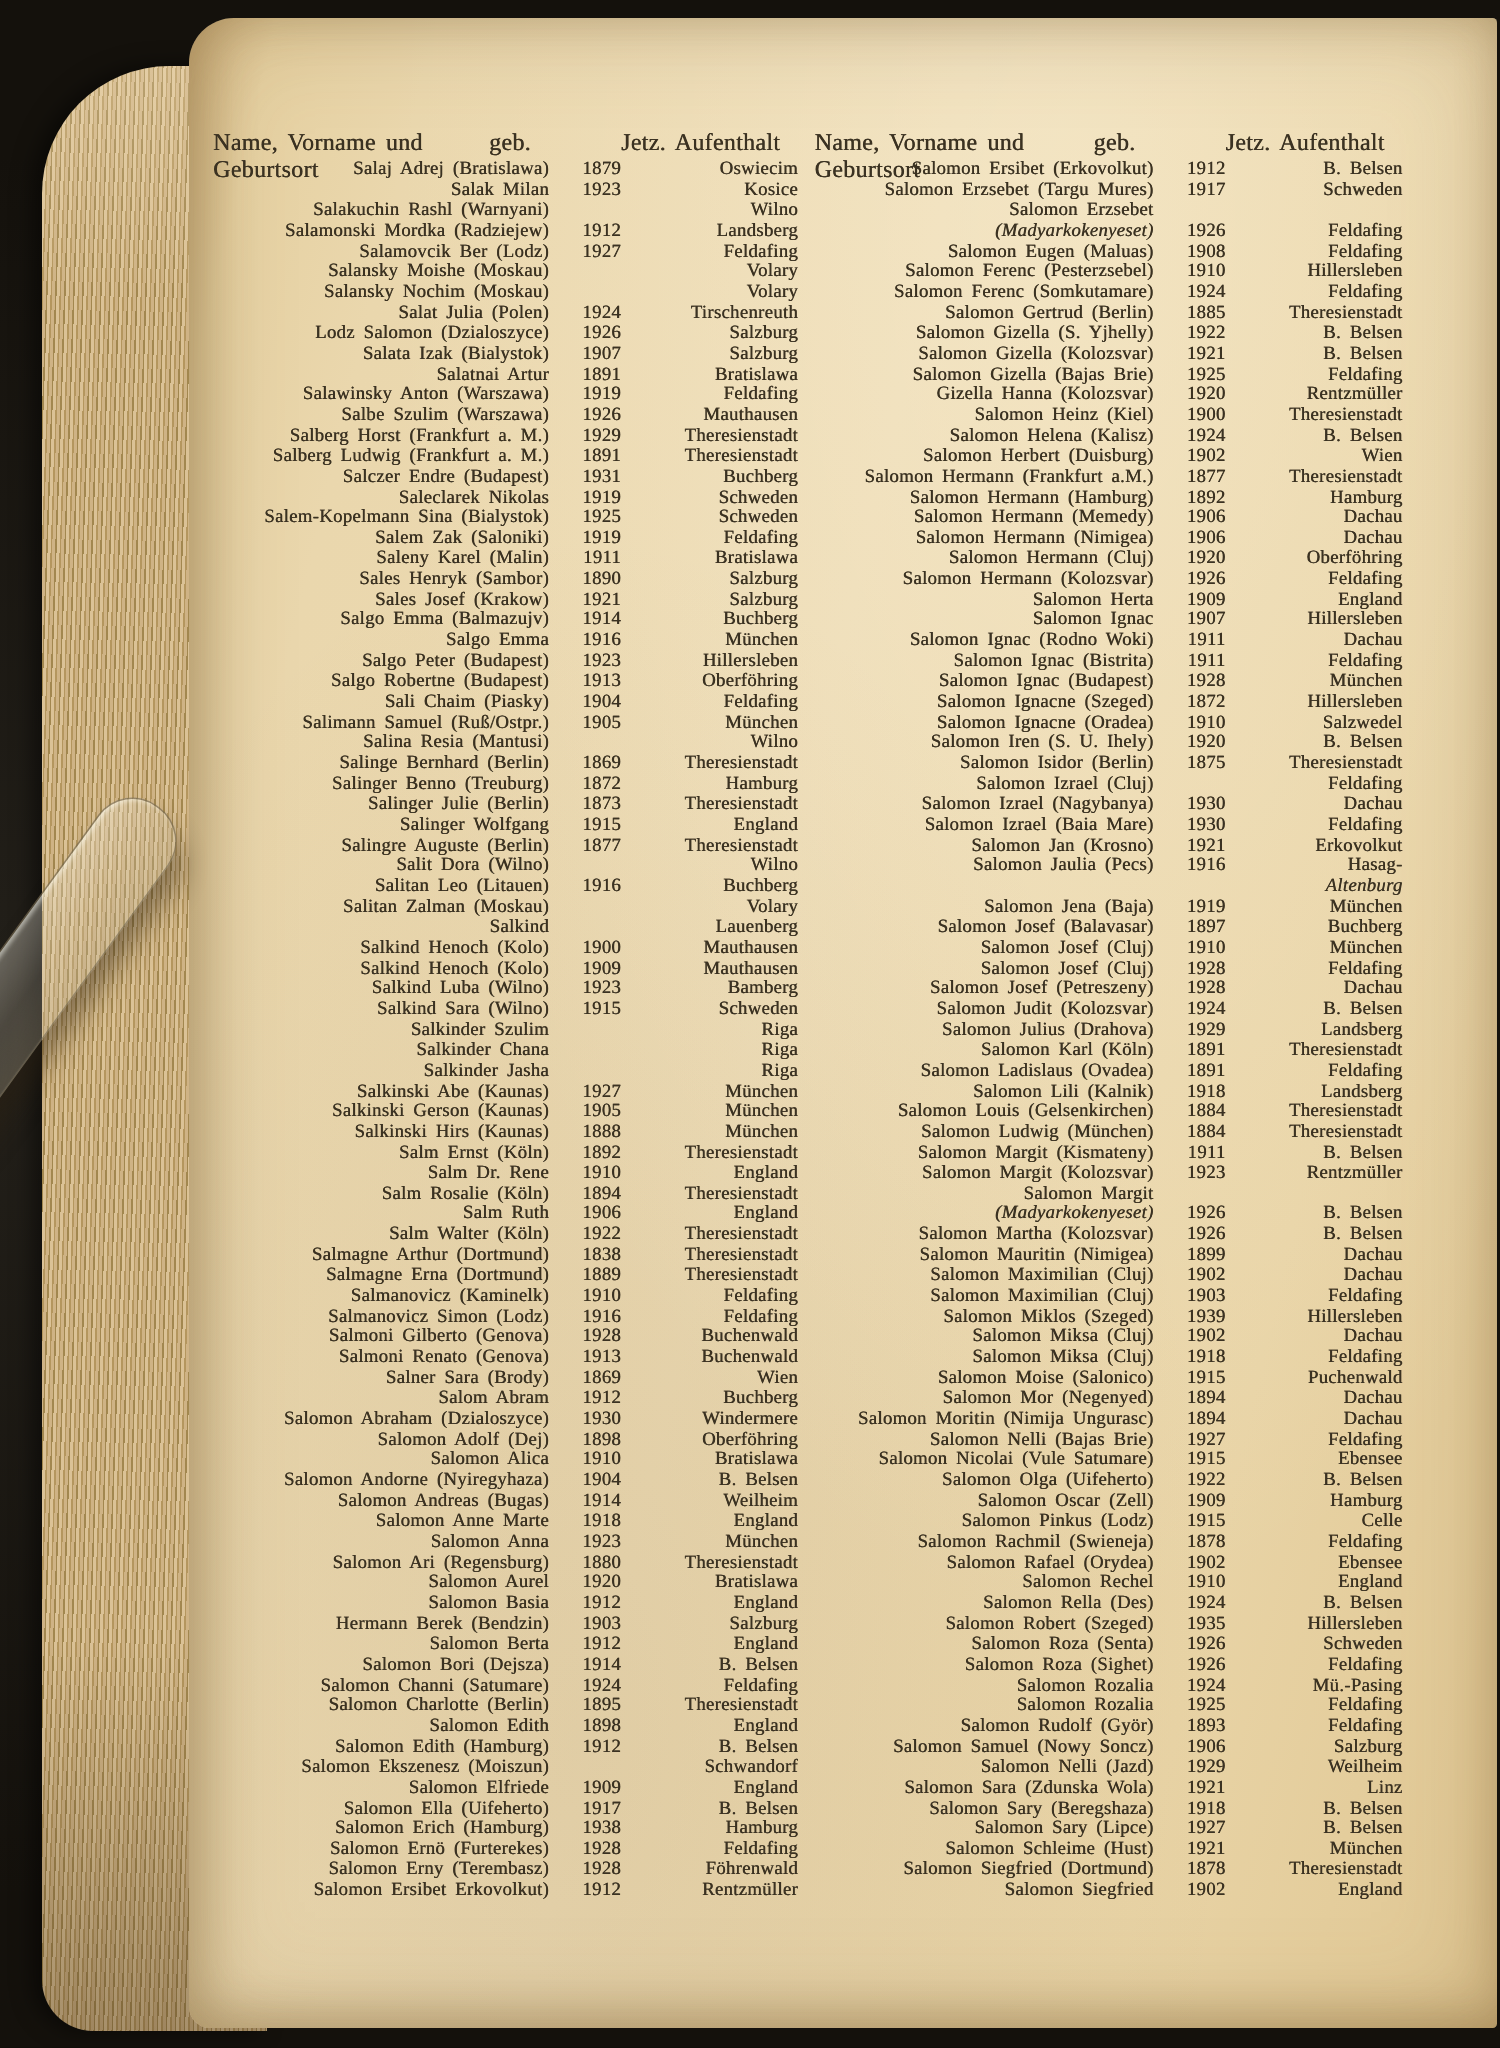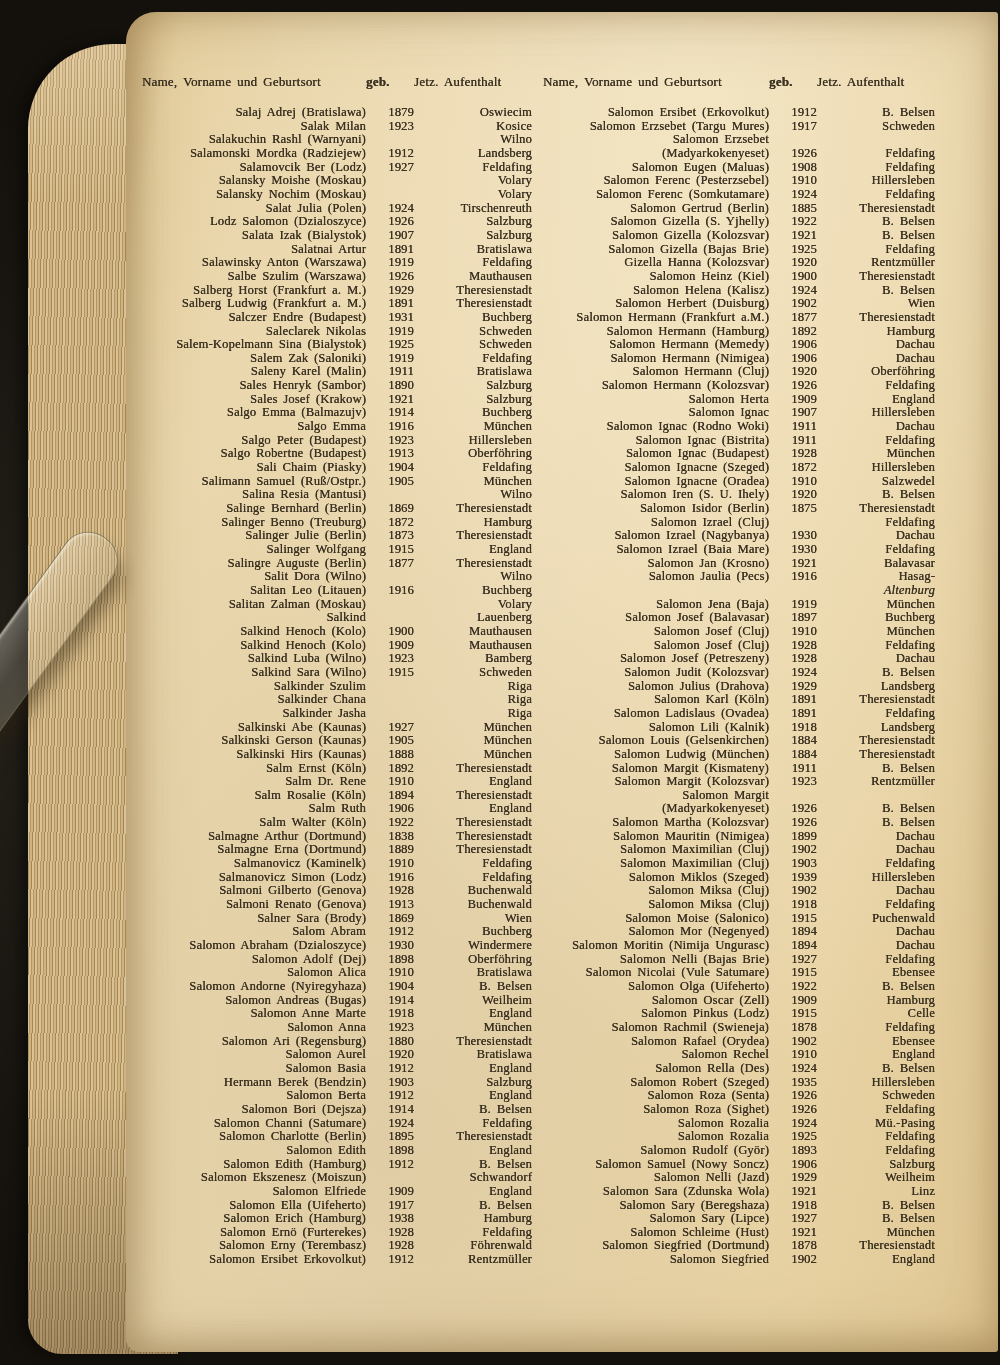--- a/index.html
+++ b/index.html
@@ -30,34 +30,34 @@
   .clip{position:absolute;left:-64px;top:708px;width:268px;height:56px;
         border-radius:28px;
         transform:rotate(-54deg);transform-origin:24px 28px;
         background:linear-gradient(180deg, rgba(245,240,226,0.34) 0%, rgba(225,216,196,0.22) 55%, rgba(190,178,152,0.30) 100%);
         border:1.5px solid rgba(95,82,58,0.55);
         box-shadow:-10px 12px 16px rgba(45,34,16,0.42), inset 0 2px 3px rgba(255,255,245,0.5);}
   
   .content{position:absolute;left:0;top:0;width:1000px;height:1365px;
         color:#3b3222;font-size:12.5px;letter-spacing:0.2px;word-spacing:2.5px;
         text-shadow:0.25px 0 0 currentColor;}
-  .hdr{position:absolute;top:74px;display:flex;font-size:13px;}
+  .hdr{position:absolute;top:87px;display:flex;font-size:16px;}
   .hdr-left{left:142px;width:390px;}
   .hdr-right{left:543px;width:392px;}
   .hdr .nm{flex:1 1 auto;}
-  .hdr .yr{width:48px;flex:0 0 auto;font-weight:bold;}
-  .hdr .lc{width:118px;flex:0 0 auto;}
+  .hdr .yr{width:48px;flex:0 0 auto;}
+  .hdr .lc{width:118px;flex:0 0 auto;margin-left:40px;}
   .col{position:absolute;top:106px;text-align:right;}
   .col-left{left:142px;width:390px;}
   .col-right{left:543px;width:392px;}
   .row{display:flex;height:13.67px;line-height:13.67px;white-space:nowrap;}
   .row .nm{flex:1 1 auto;overflow:visible;}
   .row .yr{width:48px;flex:0 0 auto;}
   .row .lc{width:118px;flex:0 0 auto;}
-  .row.cont-name .nm{padding-left:95px;box-sizing:border-box;}
+  .row.cont-name .nm{padding-left:95px;box-sizing:border-box;font-style:italic;}
   .row.cont-loc .lc{padding-left:34px;box-sizing:border-box;font-style:italic;}
 </style>
 </head>
 <body>
 
 <div class="scan">
   <div class="page-edges"></div>
   <div class="page"></div>
   <div class="clip"></div>
 
@@ -664,21 +664,21 @@
           <span class="lc">Dachau</span>
         </div>
         <div class="row">
           <span class="nm">Salomon Izrael (Baia Mare)</span>
           <span class="yr">1930</span>
           <span class="lc">Feldafing</span>
         </div>
         <div class="row">
           <span class="nm">Salomon Jan (Krosno)</span>
           <span class="yr">1921</span>
-          <span class="lc">Balavasar</span>
+          <span class="lc">Erkovolkut</span>
         </div>
         <div class="row">
           <span class="nm">Salomon Jaulia (Pecs)</span>
           <span class="yr">1916</span>
           <span class="lc">Hasag-</span>
         </div>
         <div class="row cont-loc">
           <span class="nm"></span>
           <span class="yr"></span>
           <span class="lc">Altenburg</span>

